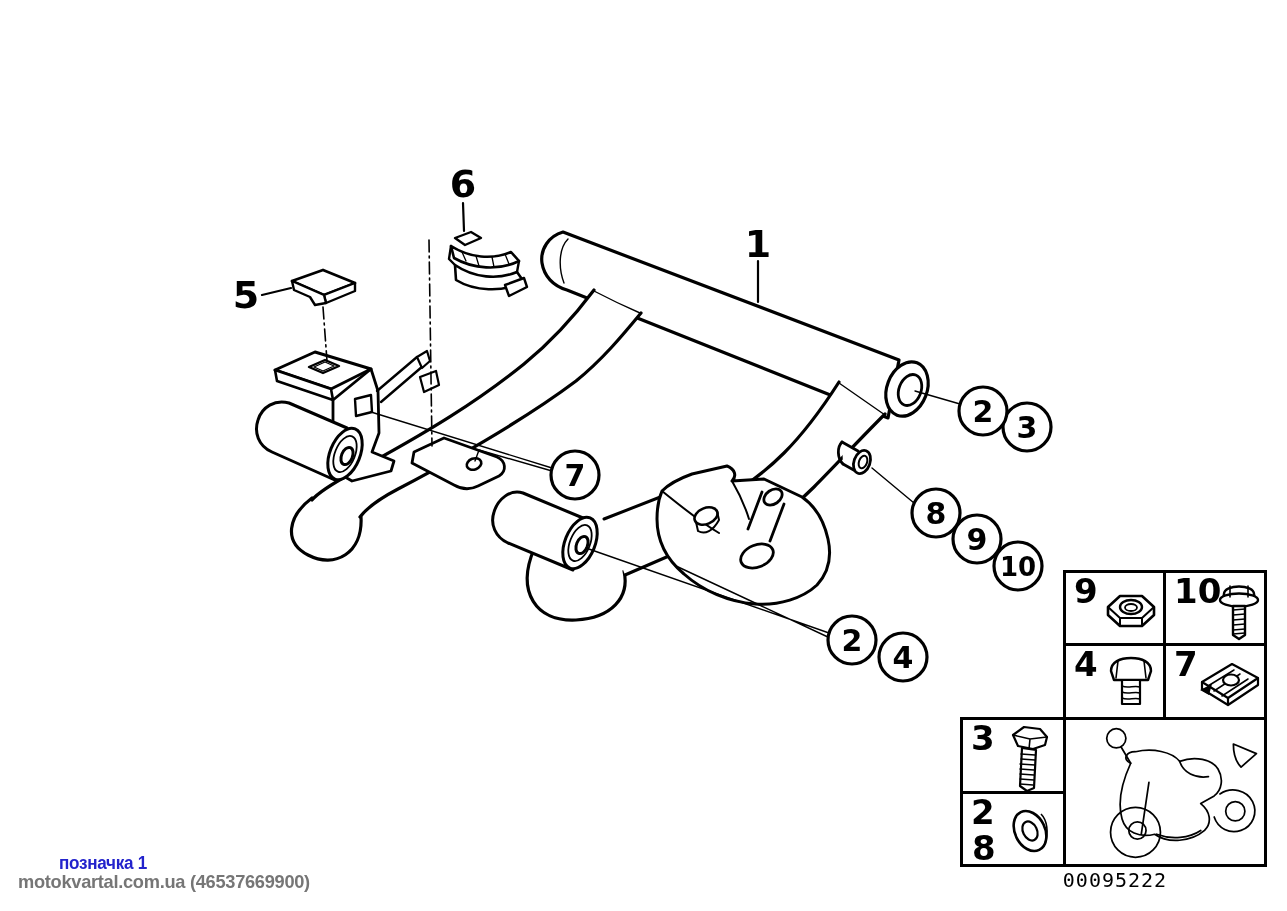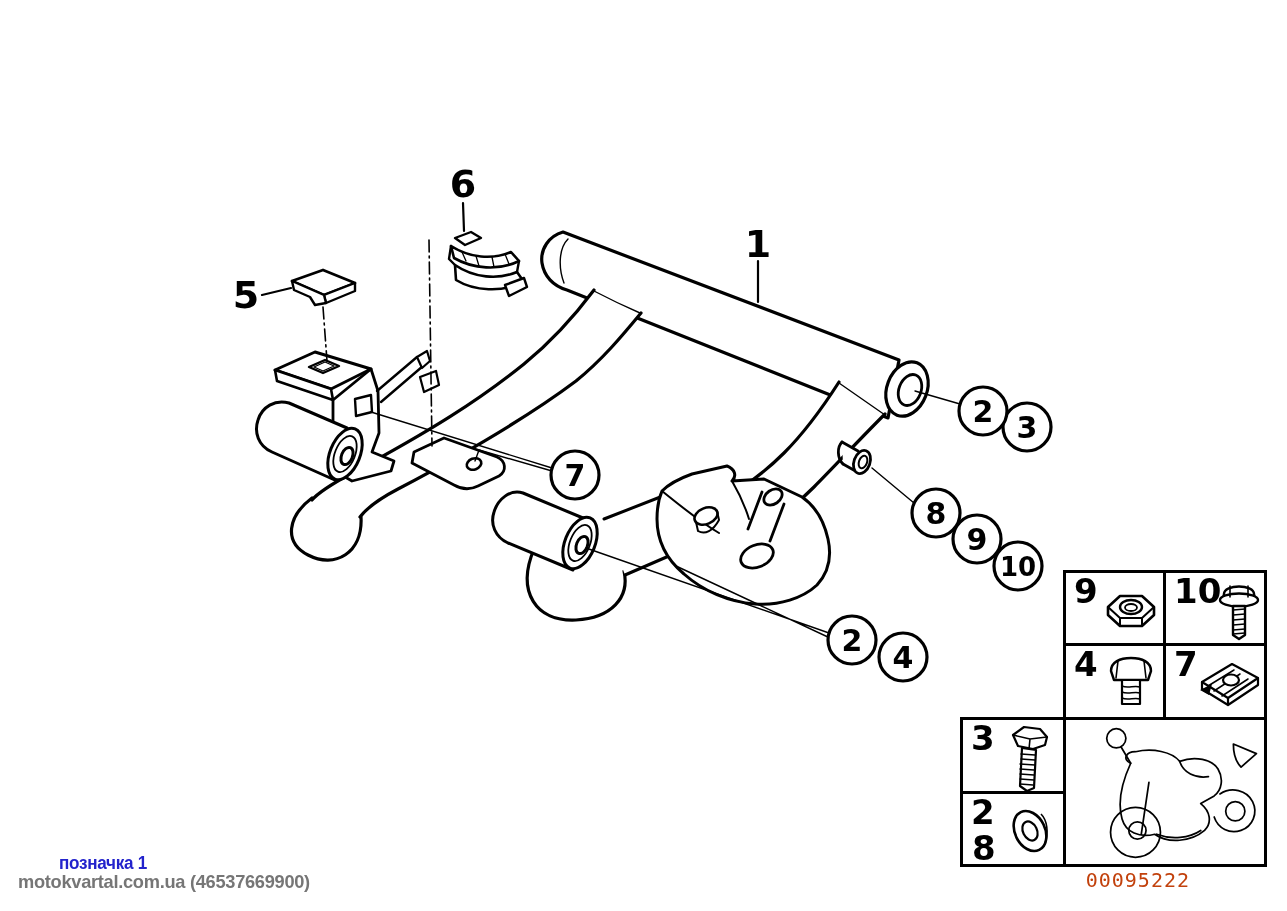--- a/index.html
+++ b/index.html
@@ -7,22 +7,22 @@
          font-family:"Liberation Sans", sans-serif;}
   .stage svg{display:block;}
   #main-art{position:absolute;left:0;top:0;}
   
   .lcell{position:absolute;border:3px solid #000;box-sizing:border-box;background:#fff;}
   .lnum{position:absolute;left:8px;top:0px;font-family:"DejaVu Sans", sans-serif;
         font-weight:bold;font-size:34px;line-height:1.1;color:#000;}
   .lnum2{position:absolute;left:9px;top:36px;font-family:"DejaVu Sans", sans-serif;
         font-weight:bold;font-size:34px;line-height:1.1;color:#000;}
   .licon{position:absolute;}
-  .code{position:absolute;left:1040px;top:868px;width:150px;text-align:right;
-        font-family:"DejaVu Sans Mono", monospace;font-size:20px;color:#c2410c;letter-spacing:1px;}
+  .code{position:absolute;left:1040px;top:868px;width:150px;text-align:center;
+        font-family:"DejaVu Sans Mono", monospace;font-size:20px;color:#000000;letter-spacing:1px;}
   .marker{position:absolute;left:59px;top:853px;font-weight:bold;font-size:18px;color:#2323cc;
           transform:scaleX(.95);transform-origin:left top;letter-spacing:-0.3px;white-space:nowrap;}
   .watermark{position:absolute;left:18px;top:871px;font-weight:bold;font-size:19px;color:#767676;
           transform:scaleX(.96);transform-origin:left top;letter-spacing:-0.3px;white-space:nowrap;}
 </style>
 </head>
 <body>
 
 <div class="stage">
 

